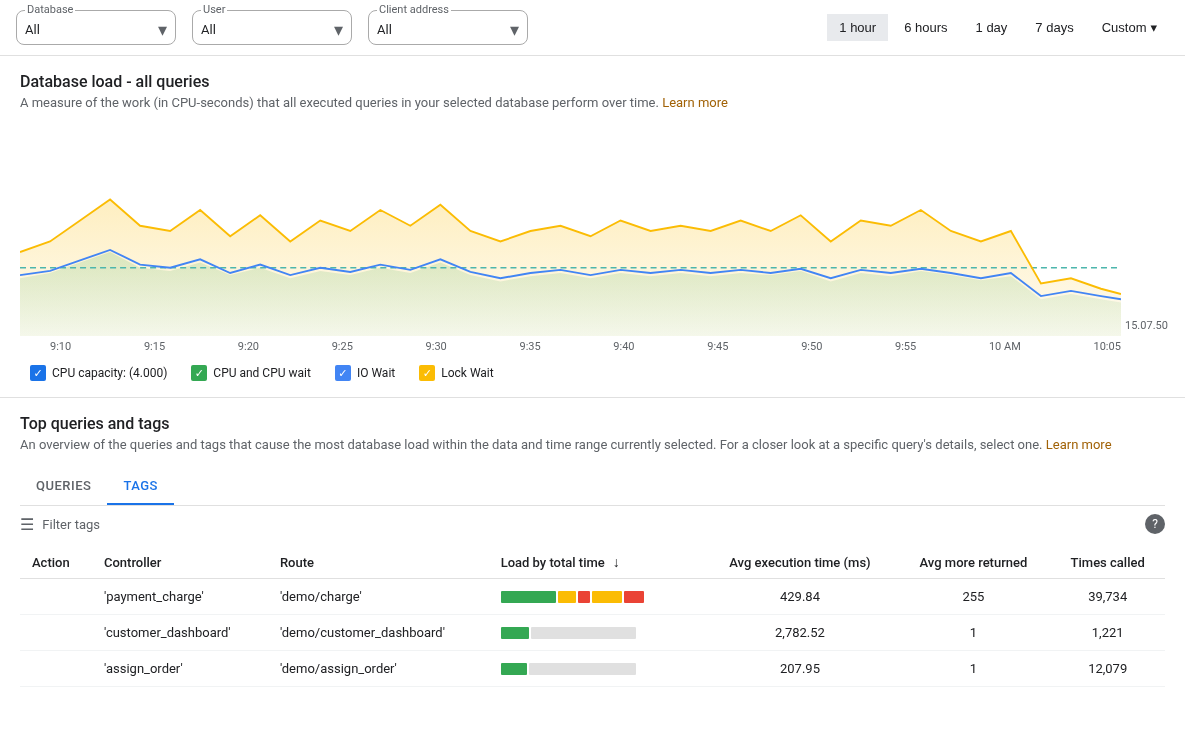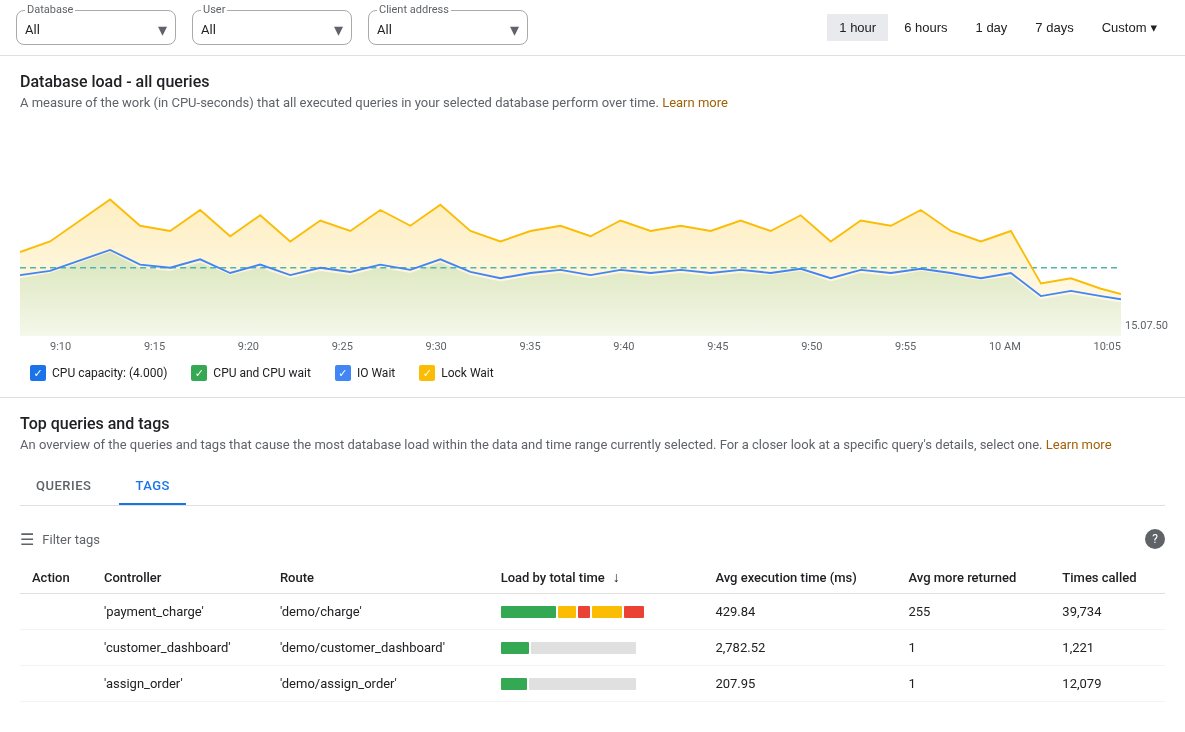--- a/index.html
+++ b/index.html
@@ -147,22 +147,21 @@
     
     .divider { height: 1px; background: #e0e0e0; margin: 0 0 16px 0; }
 
     
     .bottom-section {
       padding: 0 20px;
     }
     .tabs-bar {
       display: flex;
       border-bottom: 1px solid #e0e0e0;
-      margin-bottom: 23px;
-      gap: 12px;
+      margin-bottom: 8px;
     }
     .tab {
       padding: 10px 16px;
       font-size: 13px;
       font-weight: 500;
       color: #5f6368;
       cursor: pointer;
       letter-spacing: 0.5px;
       border-bottom: 2px solid transparent;
       text-transform: uppercase;
@@ -210,21 +209,21 @@
       font-weight: 500;
       color: #202124;
       border-bottom: 1px solid #e0e0e0;
       white-space: nowrap;
     }
     .data-table td {
       padding: 10px 12px;
       border-bottom: 1px solid #f1f3f4;
       color: #202124;
     }
-    .data-table th.right, .data-table td.right { text-align: left; }
+    .data-table th.right, .data-table td.right { text-align: center; }
     .load-bar-container {
       display: flex;
       align-items: center;
       gap: 2px;
       width: 160px;
     }
     .load-segment {
       height: 12px;
       border-radius: 1px;
     }

